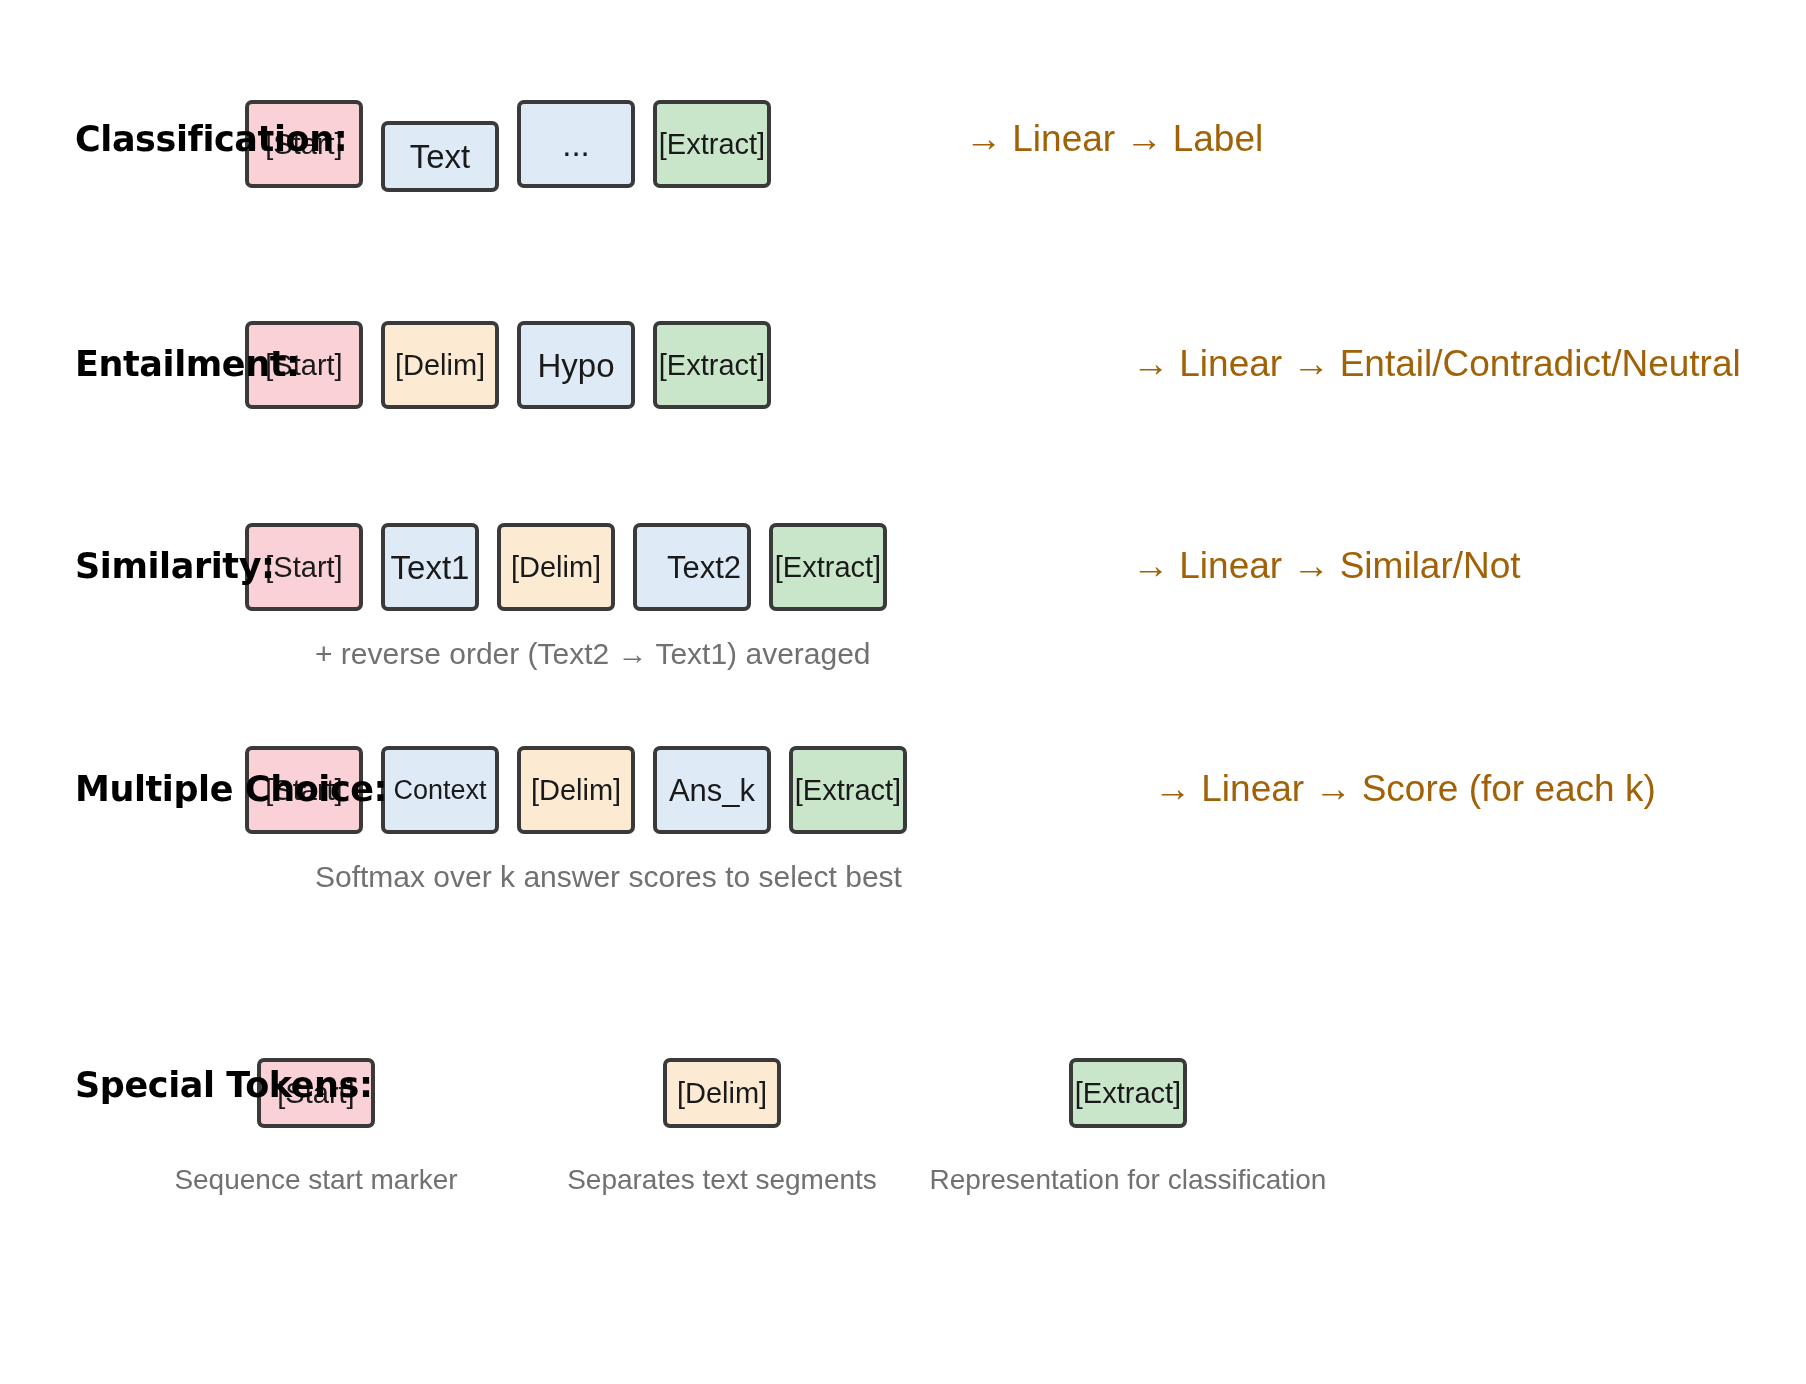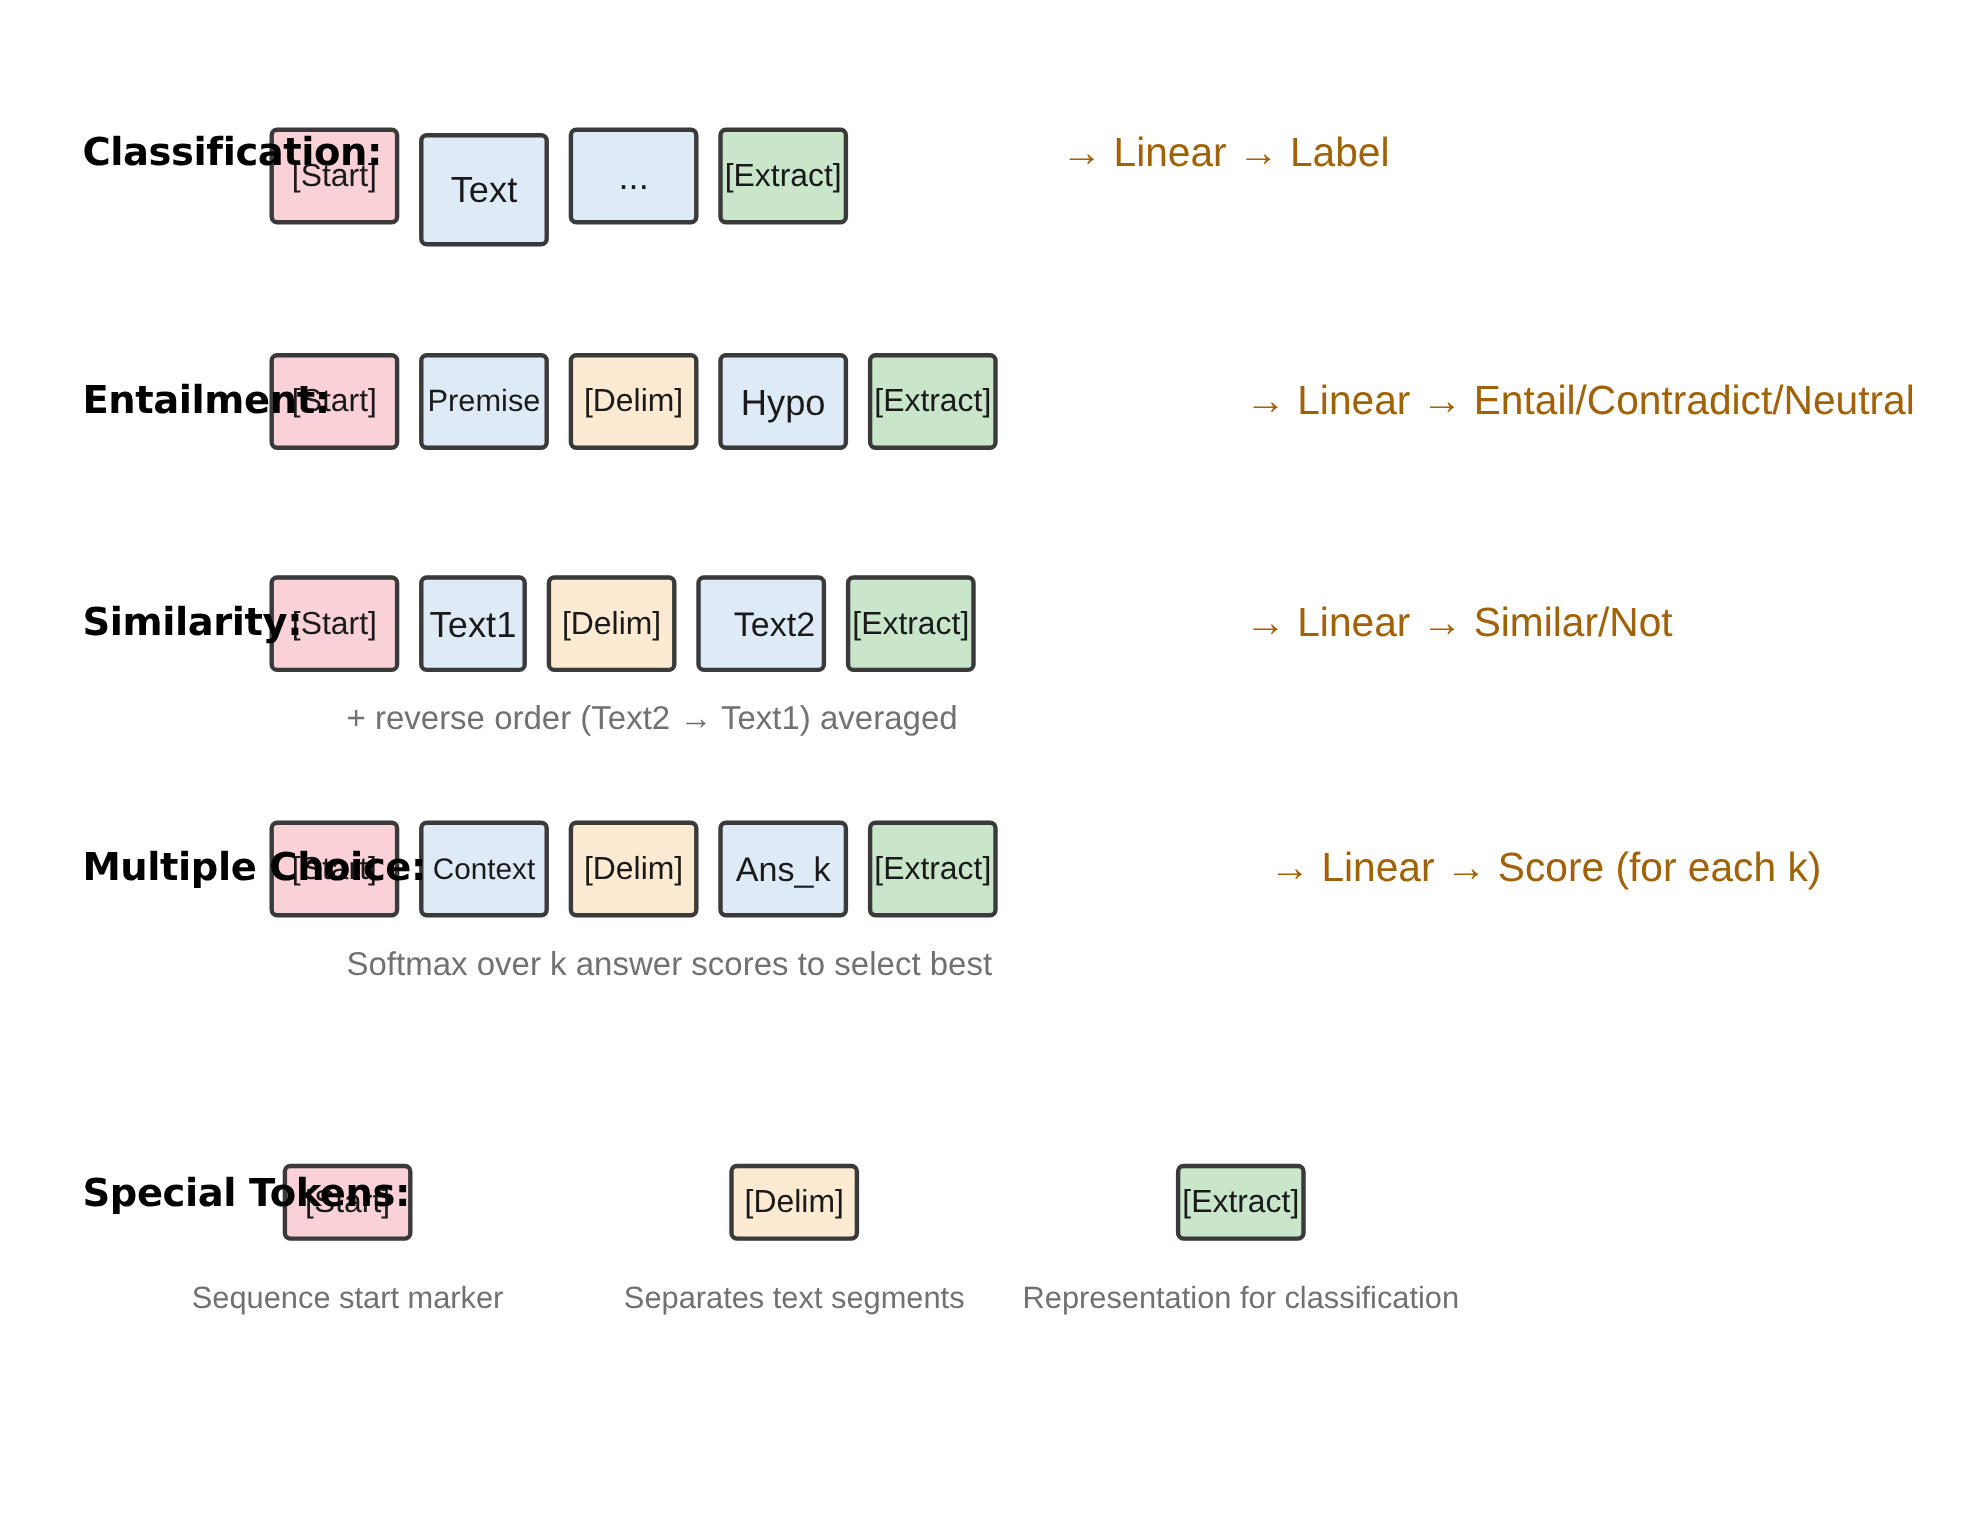--- a/index.html
+++ b/index.html
@@ -121,32 +121,31 @@
 </style>
 </head>
 <body>
 
 <div class="canvas">
 
   <div class="task-row" id="row-classification" style="top:140px;">
     <div class="task-label" style="top:-21px;">Classification:</div>
     <div class="boxes" style="top:-44px;">
       <div class="token-box fill-start" style="width:118px;height:88px;font-size:29px;">[Start]</div>
-      <div class="token-box fill-text" style="width:118px;height:103px;font-size:33px;margin-top:25px;">Text</div>
+      <div class="token-box fill-text" style="width:118px;height:71px;font-size:33px;margin-top:25px;">Text</div>
       <div class="token-box fill-text" style="width:118px;height:88px;font-size:33px;">...</div>
       <div class="token-box fill-extract" style="width:118px;height:88px;font-size:29px;">[Extract]</div>
     </div>
     <div class="out-text" style="left:965px;top:-22px;">→ Linear → Label</div>
   </div>
 
   <div class="task-row" id="row-entailment" style="top:365px;">
     <div class="task-label" style="top:-21px;">Entailment:</div>
     <div class="boxes" style="top:-44px;">
       <div class="token-box fill-start" style="width:118px;height:88px;font-size:29px;">[Start]</div>
-      <div class="token-box fill-text" style="width:118px;height:88px;font-size:28px;">Premise</div>
       <div class="token-box fill-delim" style="width:118px;height:88px;font-size:29px;">[Delim]</div>
       <div class="token-box fill-text" style="width:118px;height:88px;font-size:33px;">Hypo</div>
       <div class="token-box fill-extract" style="width:118px;height:88px;font-size:29px;">[Extract]</div>
     </div>
     <div class="out-text" style="left:1132px;top:-22px;">→ Linear → Entail/Contradict/Neutral</div>
   </div>
 
   <div class="task-row" id="row-similarity" style="top:567px;">
     <div class="task-label" style="top:-21px;">Similarity:</div>
     <div class="boxes" style="top:-44px;">

